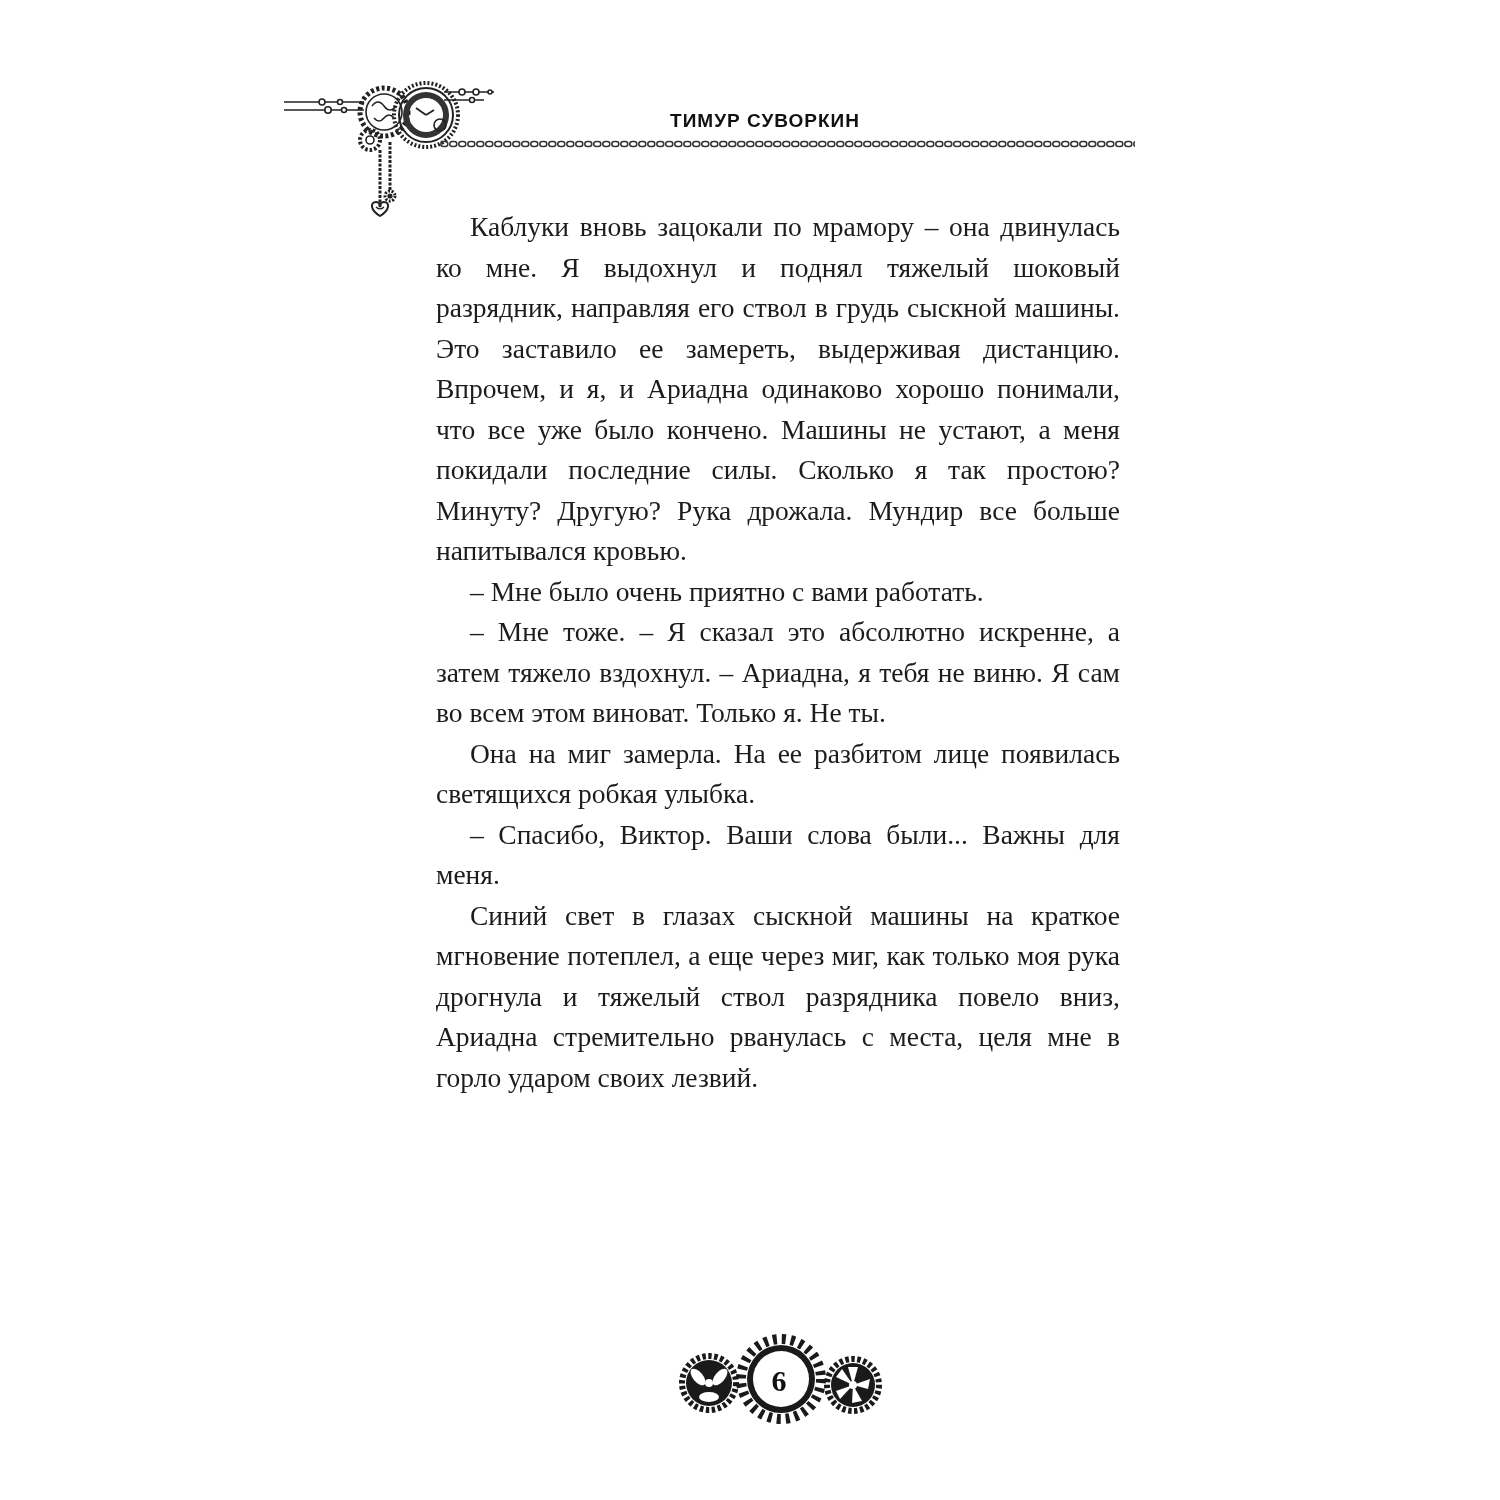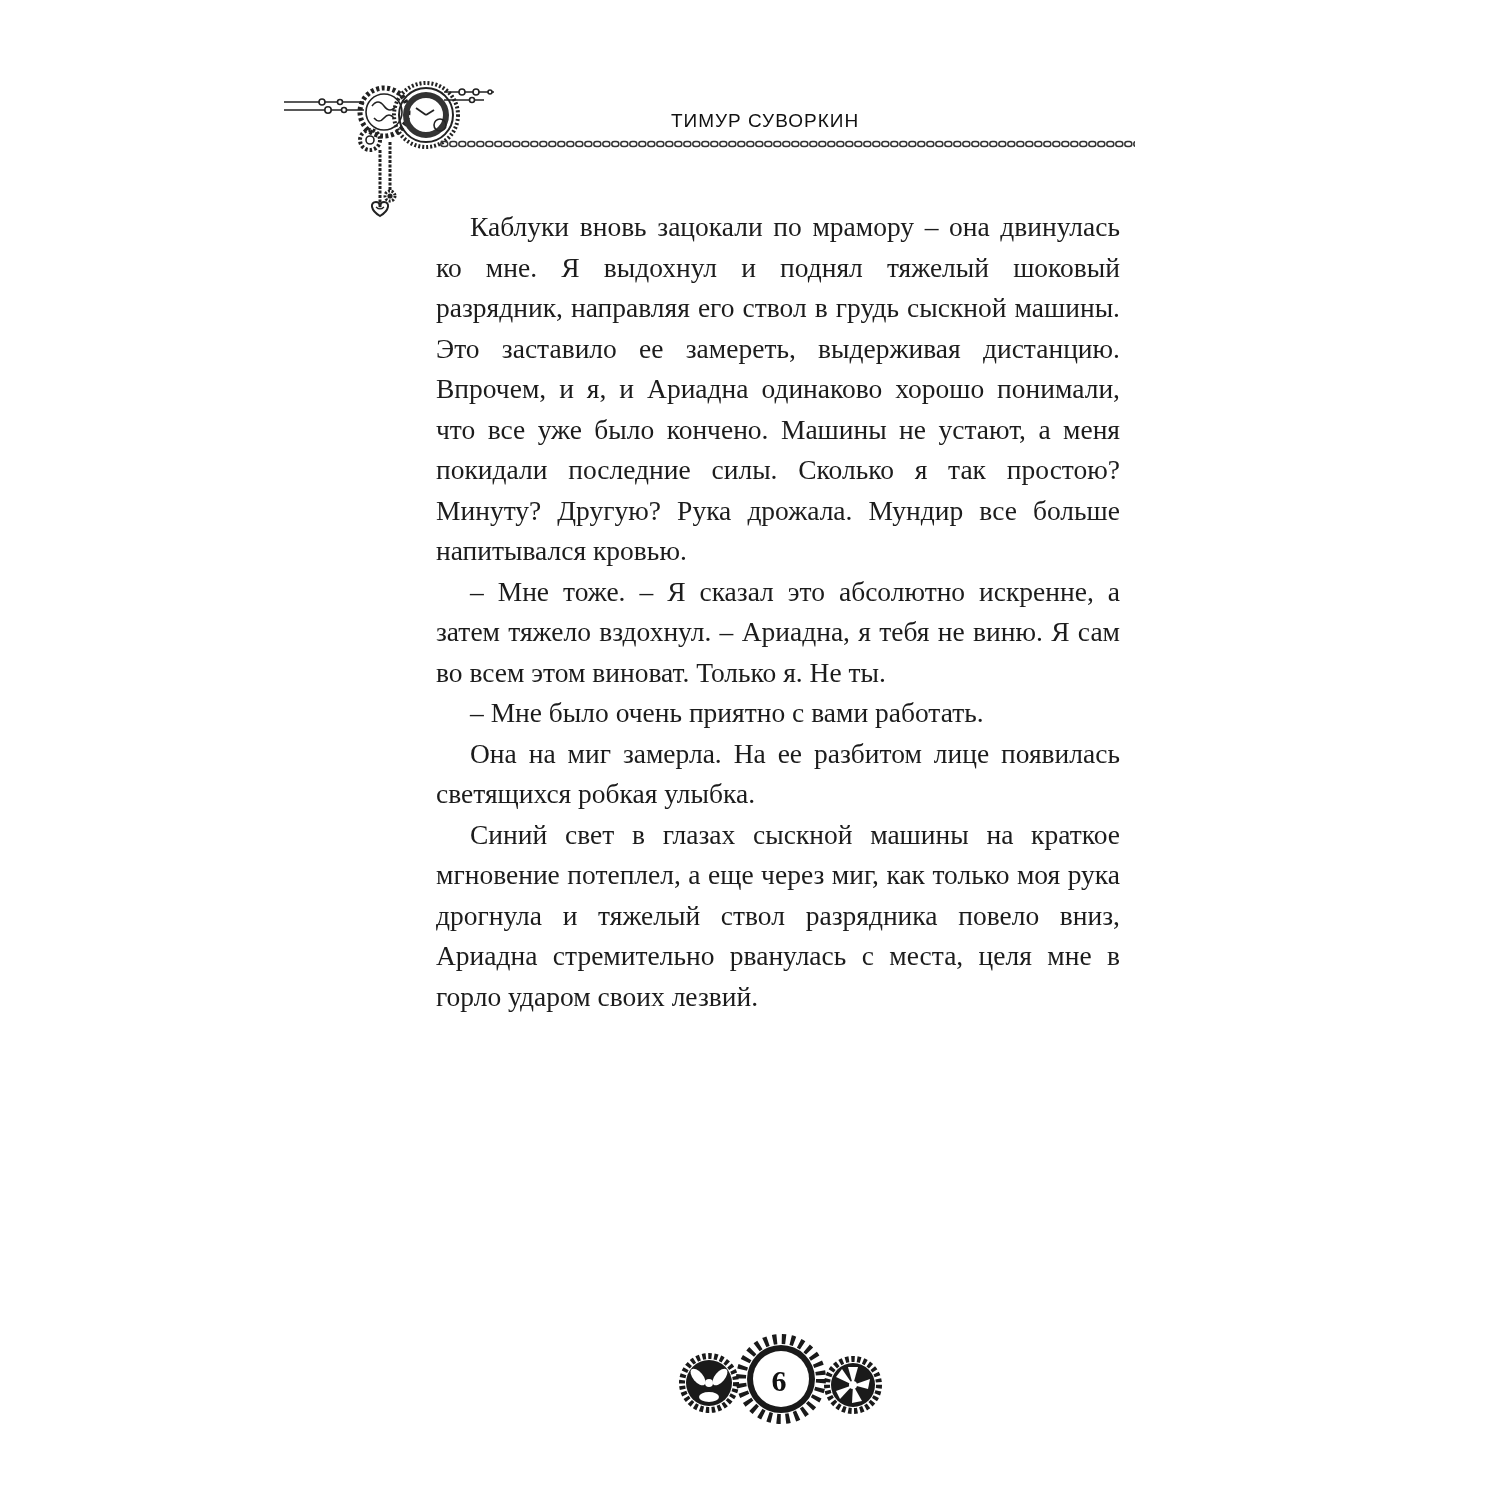--- a/index.html
+++ b/index.html
@@ -3,21 +3,21 @@
 <meta charset="utf-8">
 <style>
   html, body { margin: 0; padding: 0; background: #ffffff; }
   body { width: 1500px; height: 1500px; position: relative; overflow: hidden; font-family: "Liberation Serif", "DejaVu Serif", serif; color: #1a1a1a; }
   .page { position: absolute; left: 0; top: 0; width: 1500px; height: 1500px; }
 
   
   .ornament { position: absolute; left: 284px; top: 70px; width: 230px; height: 150px; }
   .running-head {
     position: absolute; left: 560px; top: 110px; width: 410px; text-align: center;
-    font-family: "Liberation Sans", "DejaVu Sans", sans-serif; font-weight: normal;
+    font-family: "Liberation Sans", "DejaVu Sans", sans-serif; font-weight: bold;
     font-size: 19px; letter-spacing: 1px; color: #111;
   }
   .chain-rule { position: absolute; left: 440px; top: 140px; width: 695px; height: 8px; }
 
   
   .text-block {
     position: absolute; left: 436px; top: 168px; width: 684px;
     font-size: 27.5px; line-height: 40.5px; text-align: justify; color: #1c1c1c; margin-top: 39px;
   }
   .text-block p { margin: 0; text-indent: 34px; }
@@ -82,23 +82,24 @@
     <defs>
       <pattern id="chainpat" x="0" y="0" width="9" height="8" patternUnits="userSpaceOnUse">
         <rect x="0.8" y="1.5" width="7" height="5" rx="2.5" ry="2.5" fill="none" stroke="#333" stroke-width="1.5"></rect>
       </pattern>
     </defs>
     <rect x="0" y="0" width="695" height="8" fill="url(#chainpat)"></rect>
   </svg>
 
   <div class="text-block">
     <p>Каблуки вновь зацокали по мрамору – она двинулась ко мне. Я выдохнул и поднял тяжелый шоковый разрядник, направляя его ствол в грудь сыскной машины. Это заставило ее замереть, выдерживая дистанцию. Впрочем, и я, и Ариадна одинаково хорошо понимали, что все уже было кончено. Машины не устают, а меня покидали последние силы. Сколько я так простою? Минуту? Другую? Рука дрожала. Мундир все больше напитывался кровью.</p>
+    <p>– Мне было очень приятно с вами работать.</p>
     <p>– Мне тоже. – Я сказал это абсолютно искренне, а затем тяжело вздохнул. – Ариадна, я тебя не виню. Я сам во всем этом виноват. Только я. Не ты.</p>
-    <p>– Мне было очень приятно с вами работать.</p>
     <p>Она на миг замерла. На ее разбитом лице появилась светящихся робкая улыбка.</p>
+    <p>– Спасибо, Виктор. Ваши слова были... Важны для меня.</p>
     <p>Синий свет в глазах сыскной машины на краткое мгновение потеплел, а еще через миг, как только моя рука дрогнула и тяжелый ствол разрядника повело вниз, Ариадна стремительно рванулась с места, целя мне в горло ударом своих лезвий.</p>
   </div>
 
   <svg class="folio" viewBox="0 0 210 100" xmlns="http://www.w3.org/2000/svg">
     <g fill="#1a1a1a">
 
       <circle cx="33" cy="50" r="27" fill="none" stroke="#1a1a1a" stroke-width="6" stroke-dasharray="3.5 2.5"></circle>
       <circle cx="33" cy="50" r="23"></circle>
       <ellipse cx="22" cy="44" rx="5" ry="10" fill="#fff" transform="rotate(-40 22 44)"></ellipse>
       <ellipse cx="44" cy="44" rx="5" ry="10" fill="#fff" transform="rotate(40 44 44)"></ellipse>

